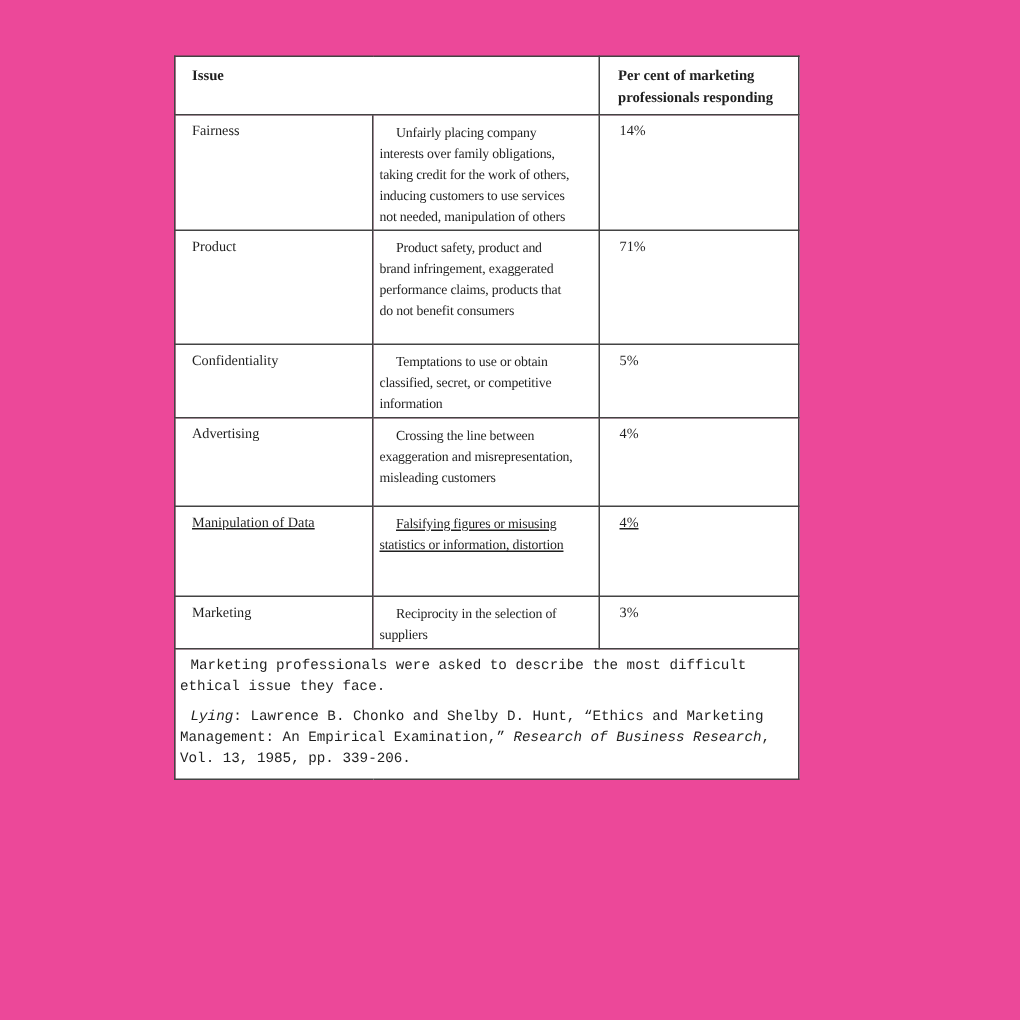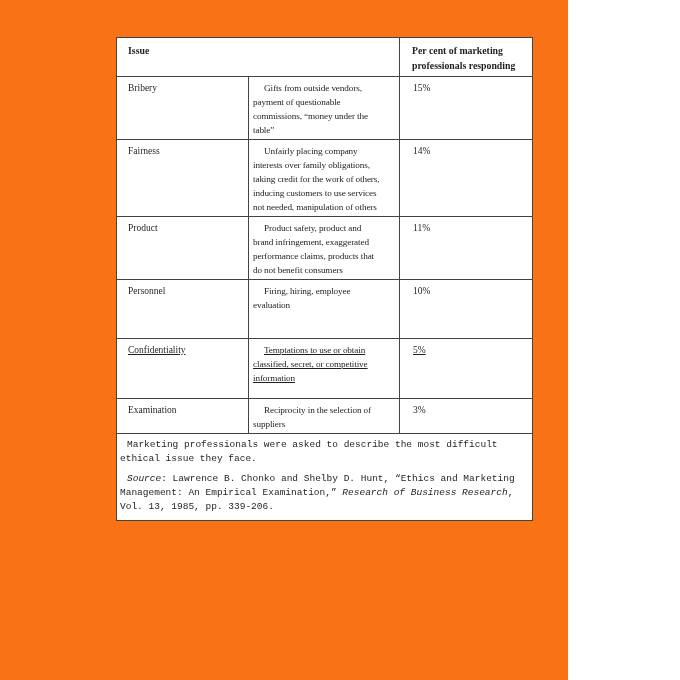--- a/index.html
+++ b/index.html
@@ -9,23 +9,23 @@
   }
   body {
     width: 680px;
     height: 680px;
     font-family: "Liberation Serif", serif;
     color: #1f1f1f;
     overflow: hidden;
   }
   .page {
     position: relative;
-    width: 568px;
+    width: 680px;
     height: 680px;
-    background: #f97316;
+    background: #ec4899;
   }
   table.ethics-table {
     position: absolute;
     left: 116px;
     top: 37px;
     width: 416px;
     border-collapse: collapse;
     table-layout: fixed;
   }
   col.c1 { width: 132px; }
@@ -97,66 +97,65 @@
         <col class="c3">
     </colgroup>
     <thead>
       <tr>
         <th colspan="2" class="th-issue">Issue</th>
         <th class="th-pct">Per cent of marketing professionals responding</th>
       </tr>
     </thead>
     <tbody>
       <tr>
-        <td class="td-issue">Bribery</td>
-        <td class="td-desc">Gifts from outside vendors,
-payment of questionable
-commissions, “money under the
-table”</td>
-        <td class="td-pct">15%</td>
-      </tr>
-      <tr>
         <td class="td-issue">Fairness</td>
         <td class="td-desc">Unfairly placing company
 interests over family obligations,
 taking credit for the work of others,
 inducing customers to use services
 not needed, manipulation of others</td>
         <td class="td-pct">14%</td>
       </tr>
       <tr>
         <td class="td-issue">Product</td>
         <td class="td-desc">Product safety, product and
 brand infringement, exaggerated
 performance claims, products that
 do not benefit consumers</td>
-        <td class="td-pct">11%</td>
-      </tr>
-      <tr>
-        <td class="td-issue">Personnel</td>
-        <td class="td-desc">Firing, hiring, employee
-evaluation</td>
-        <td class="td-pct">10%</td>
+        <td class="td-pct">71%</td>
       </tr>
       <tr>
         <td class="td-issue">Confidentiality</td>
         <td class="td-desc">Temptations to use or obtain
 classified, secret, or competitive
 information</td>
         <td class="td-pct">5%</td>
       </tr>
       <tr>
-        <td class="td-issue">Examination</td>
+        <td class="td-issue">Advertising</td>
+        <td class="td-desc">Crossing the line between
+exaggeration and misrepresentation,
+misleading customers</td>
+        <td class="td-pct">4%</td>
+      </tr>
+      <tr>
+        <td class="td-issue">Manipulation of Data</td>
+        <td class="td-desc">Falsifying figures or misusing
+statistics or information, distortion</td>
+        <td class="td-pct">4%</td>
+      </tr>
+      <tr>
+        <td class="td-issue">Marketing</td>
         <td class="td-desc">Reciprocity in the selection of
 suppliers</td>
         <td class="td-pct">3%</td>
       </tr>
     </tbody>
     <tfoot>
       <tr>
         <td colspan="3" class="td-foot">
           <p class="note">Marketing professionals were asked to describe the most difficult ethical issue they face.</p>
-          <p class="source"><span class="ital">Source</span><span>: Lawrence B. Chonko and Shelby D. Hunt, “Ethics and Marketing Management: An Empirical Examination,” </span><span class="ital">Research of Business Research</span><span>, Vol. 13, 1985, pp. 339-206.</span></p>
+          <p class="source"><span class="ital">Lying</span><span>: Lawrence B. Chonko and Shelby D. Hunt, “Ethics and Marketing Management: An Empirical Examination,” </span><span class="ital">Research of Business Research</span><span>, Vol. 13, 1985, pp. 339-206.</span></p>
         </td>
       </tr>
     </tfoot>
   </table>
 </div>
 
 </body></html>

